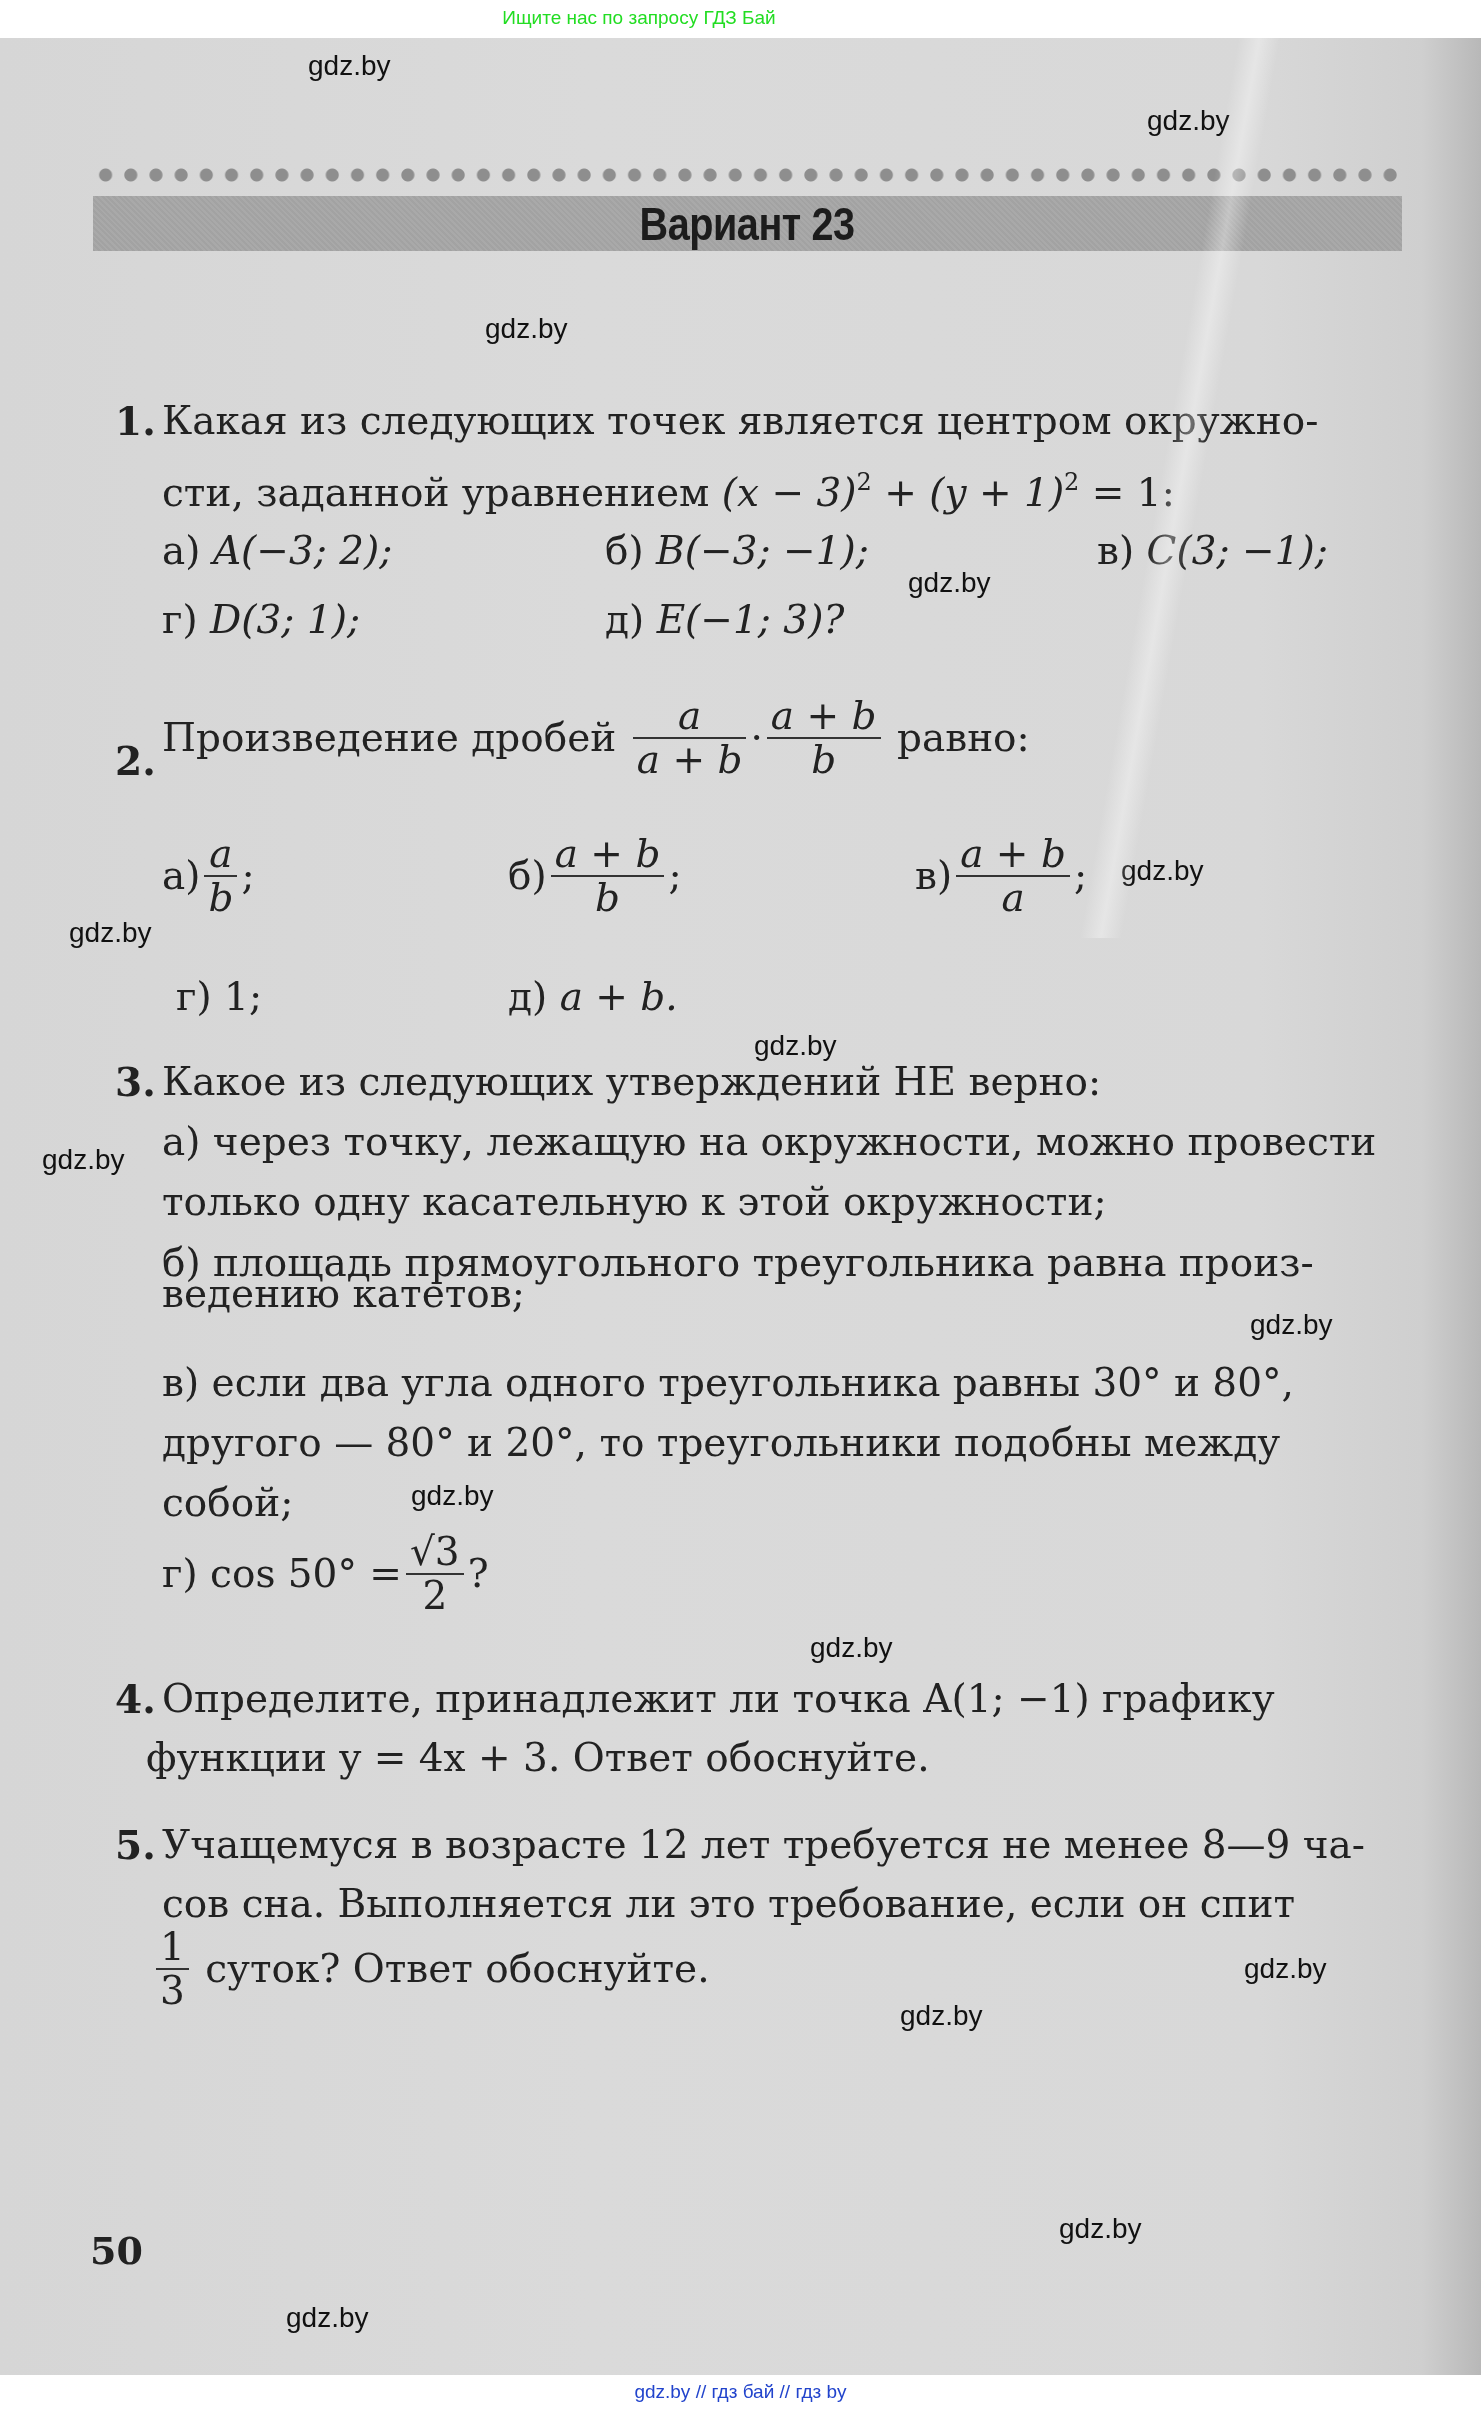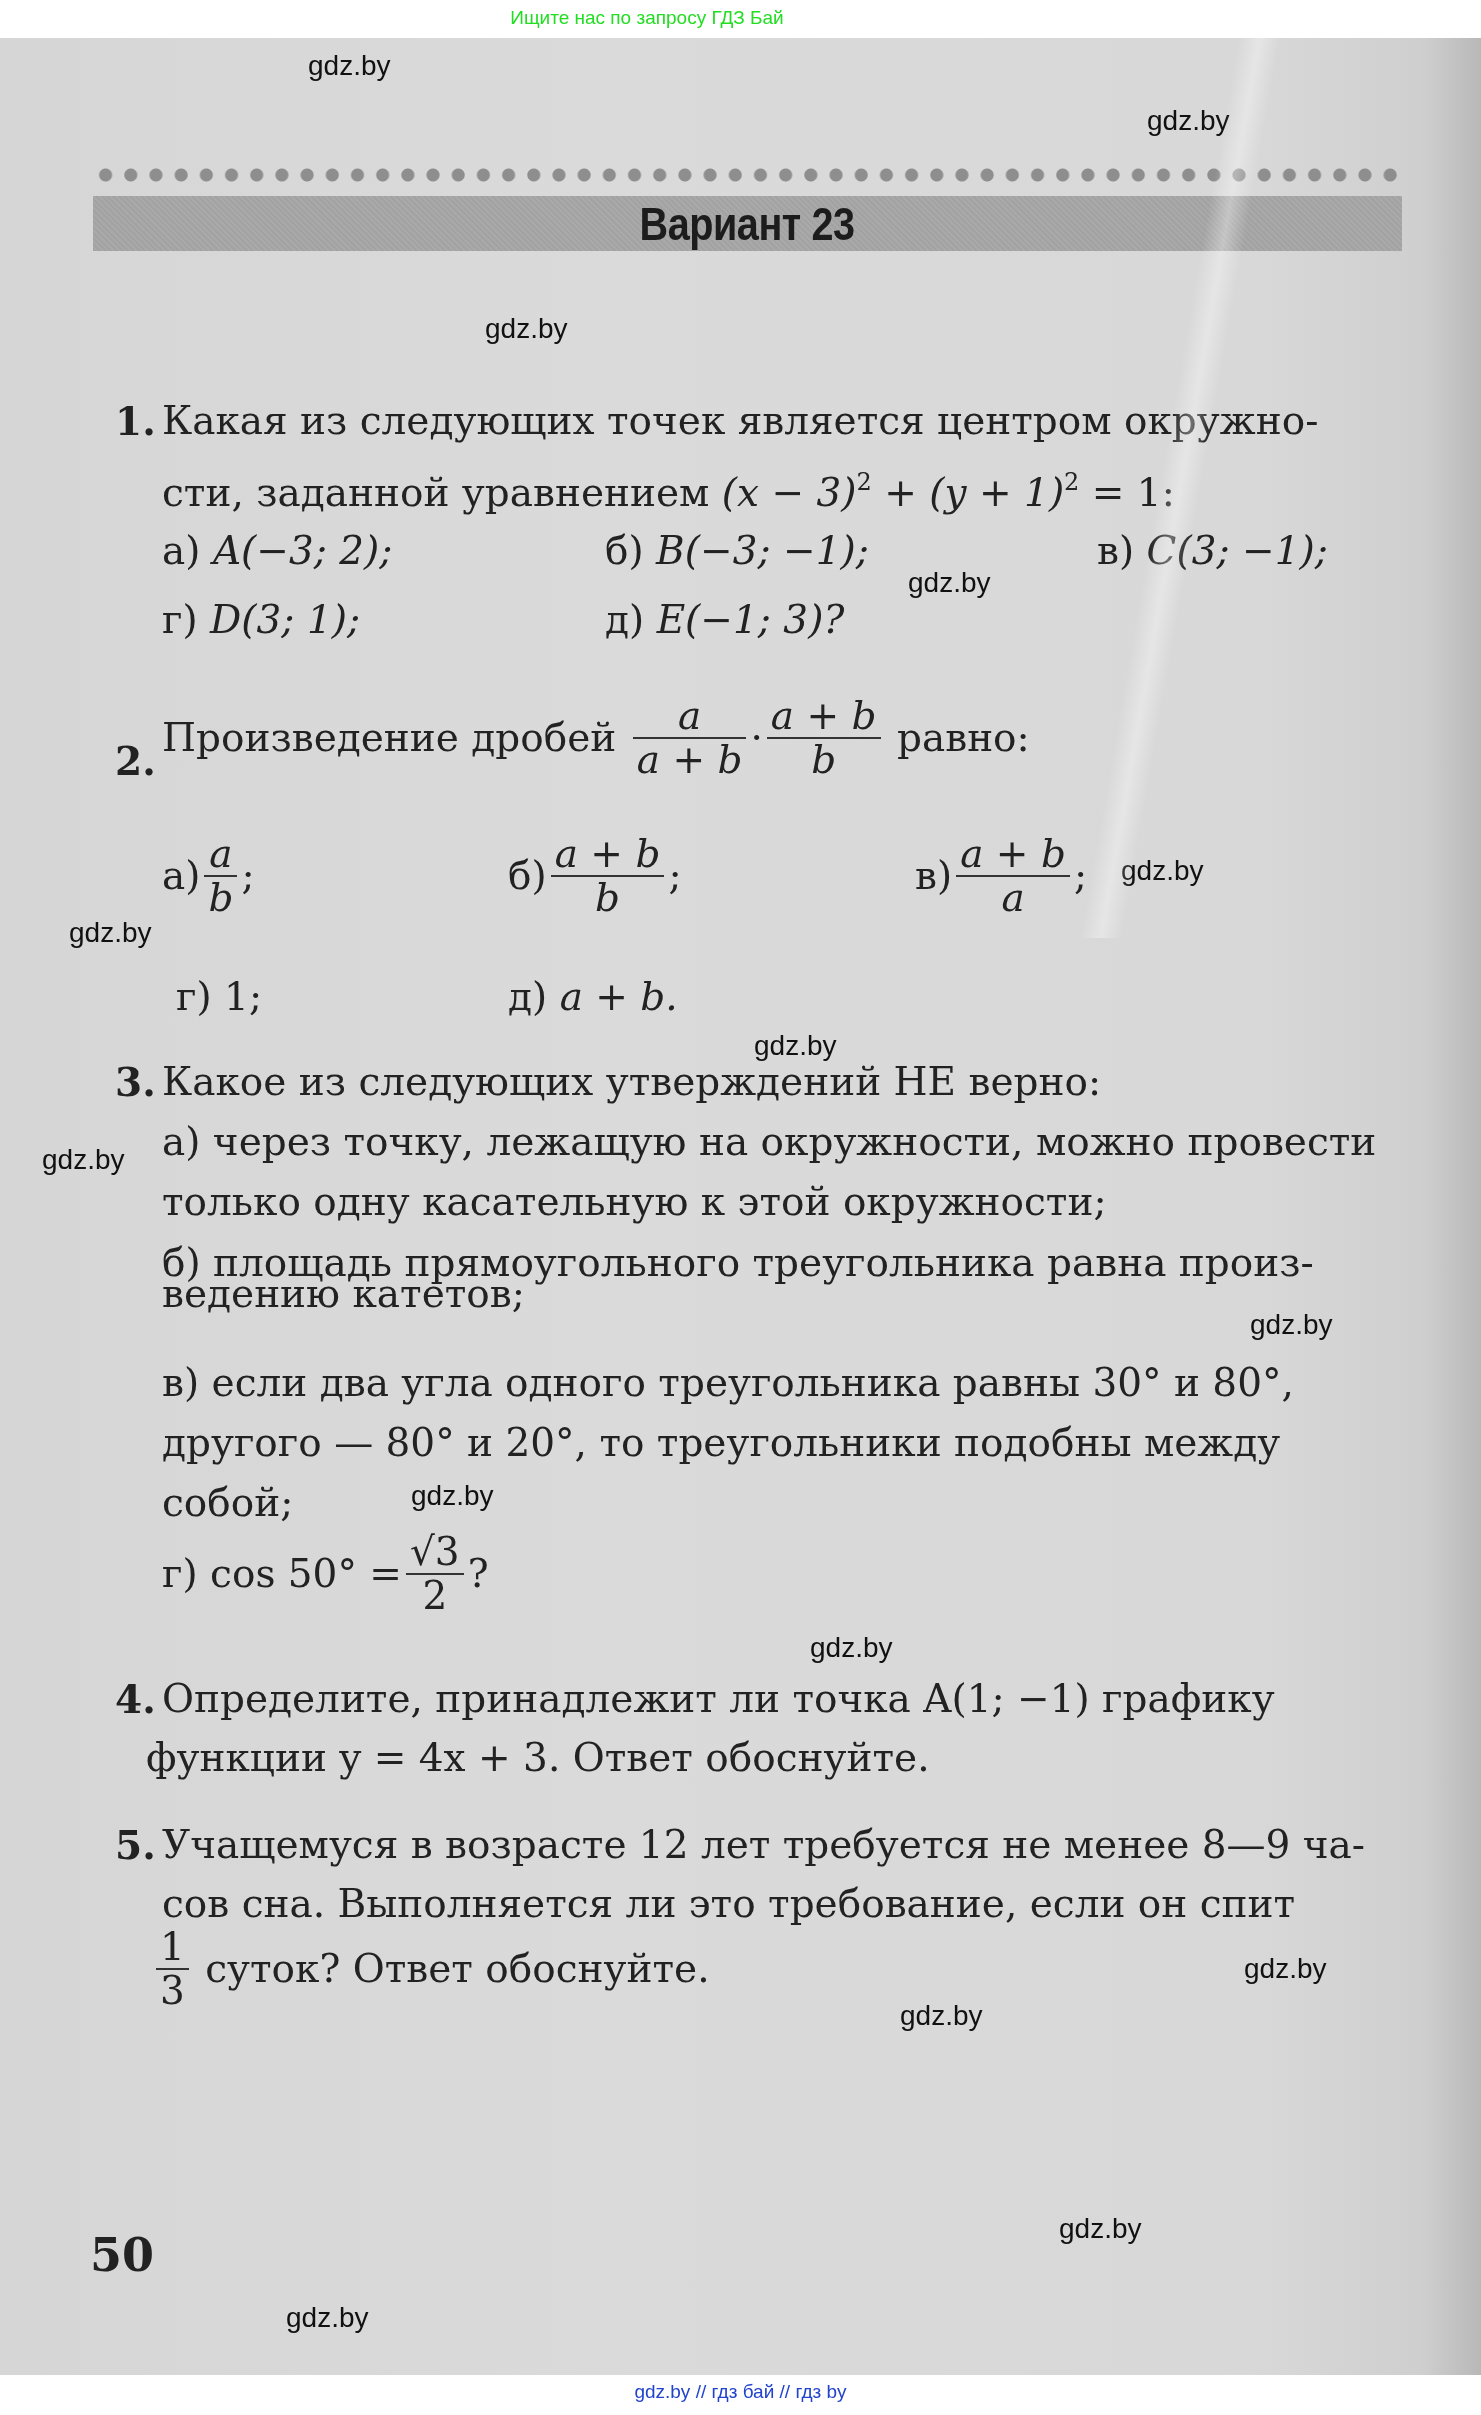--- a/index.html
+++ b/index.html
@@ -2,21 +2,21 @@
 <html><head>
 <meta charset="utf-8">
 <style>
   html, body { margin: 0; padding: 0; }
   body {
     width: 1481px; height: 2415px; position: relative; overflow: hidden;
     background: #ffffff;
     font-family: "DejaVu Serif", "Liberation Serif", serif;
   }
   .top-banner {
-    position: absolute; left: 8px; top: 0; width: 1278px; height: 38px;
+    position: absolute; left: 0; top: 0; width: 1278px; height: 38px;
     text-align: center; line-height: 36px;
     font-family: "Liberation Sans", sans-serif; font-size: 19px;
     color: #22dd22;
   }
   .page {
     position: absolute; left: 0; top: 38px; width: 1481px; height: 2337px;
     background: linear-gradient(90deg, #d6d6d6 0%, #dadada 40%, #d8d8d8 85%, #cfcfcf 96%, #b8b8b8 100%);
     overflow: hidden;
   }
   .page::after {
@@ -53,21 +53,21 @@
     position: relative; margin: 0 4px;
   }
   .frac .n, .frac .d { display: block; line-height: 42px; padding: 0 4px; }
   .frac .n { border-bottom: 2px solid #333; }
   .wm {
     position: absolute; font-family: "Liberation Sans", sans-serif;
     font-size: 28px; color: #111; line-height: 30px;
   }
   .page-number {
     position: absolute; left: 90px; top: 2190px;
-    font-size: 46px; font-weight: bold; color: #222;
+    font-size: 38px; font-weight: bold; color: #222;
   }
   .bottom-links {
     position: absolute; left: 0; top: 2378px; width: 1481px; height: 37px;
     text-align: center; line-height: 28px;
     font-family: "Liberation Sans", sans-serif; font-size: 19px; color: #2244cc;
   }
 </style>
 </head>
 <body>
 

